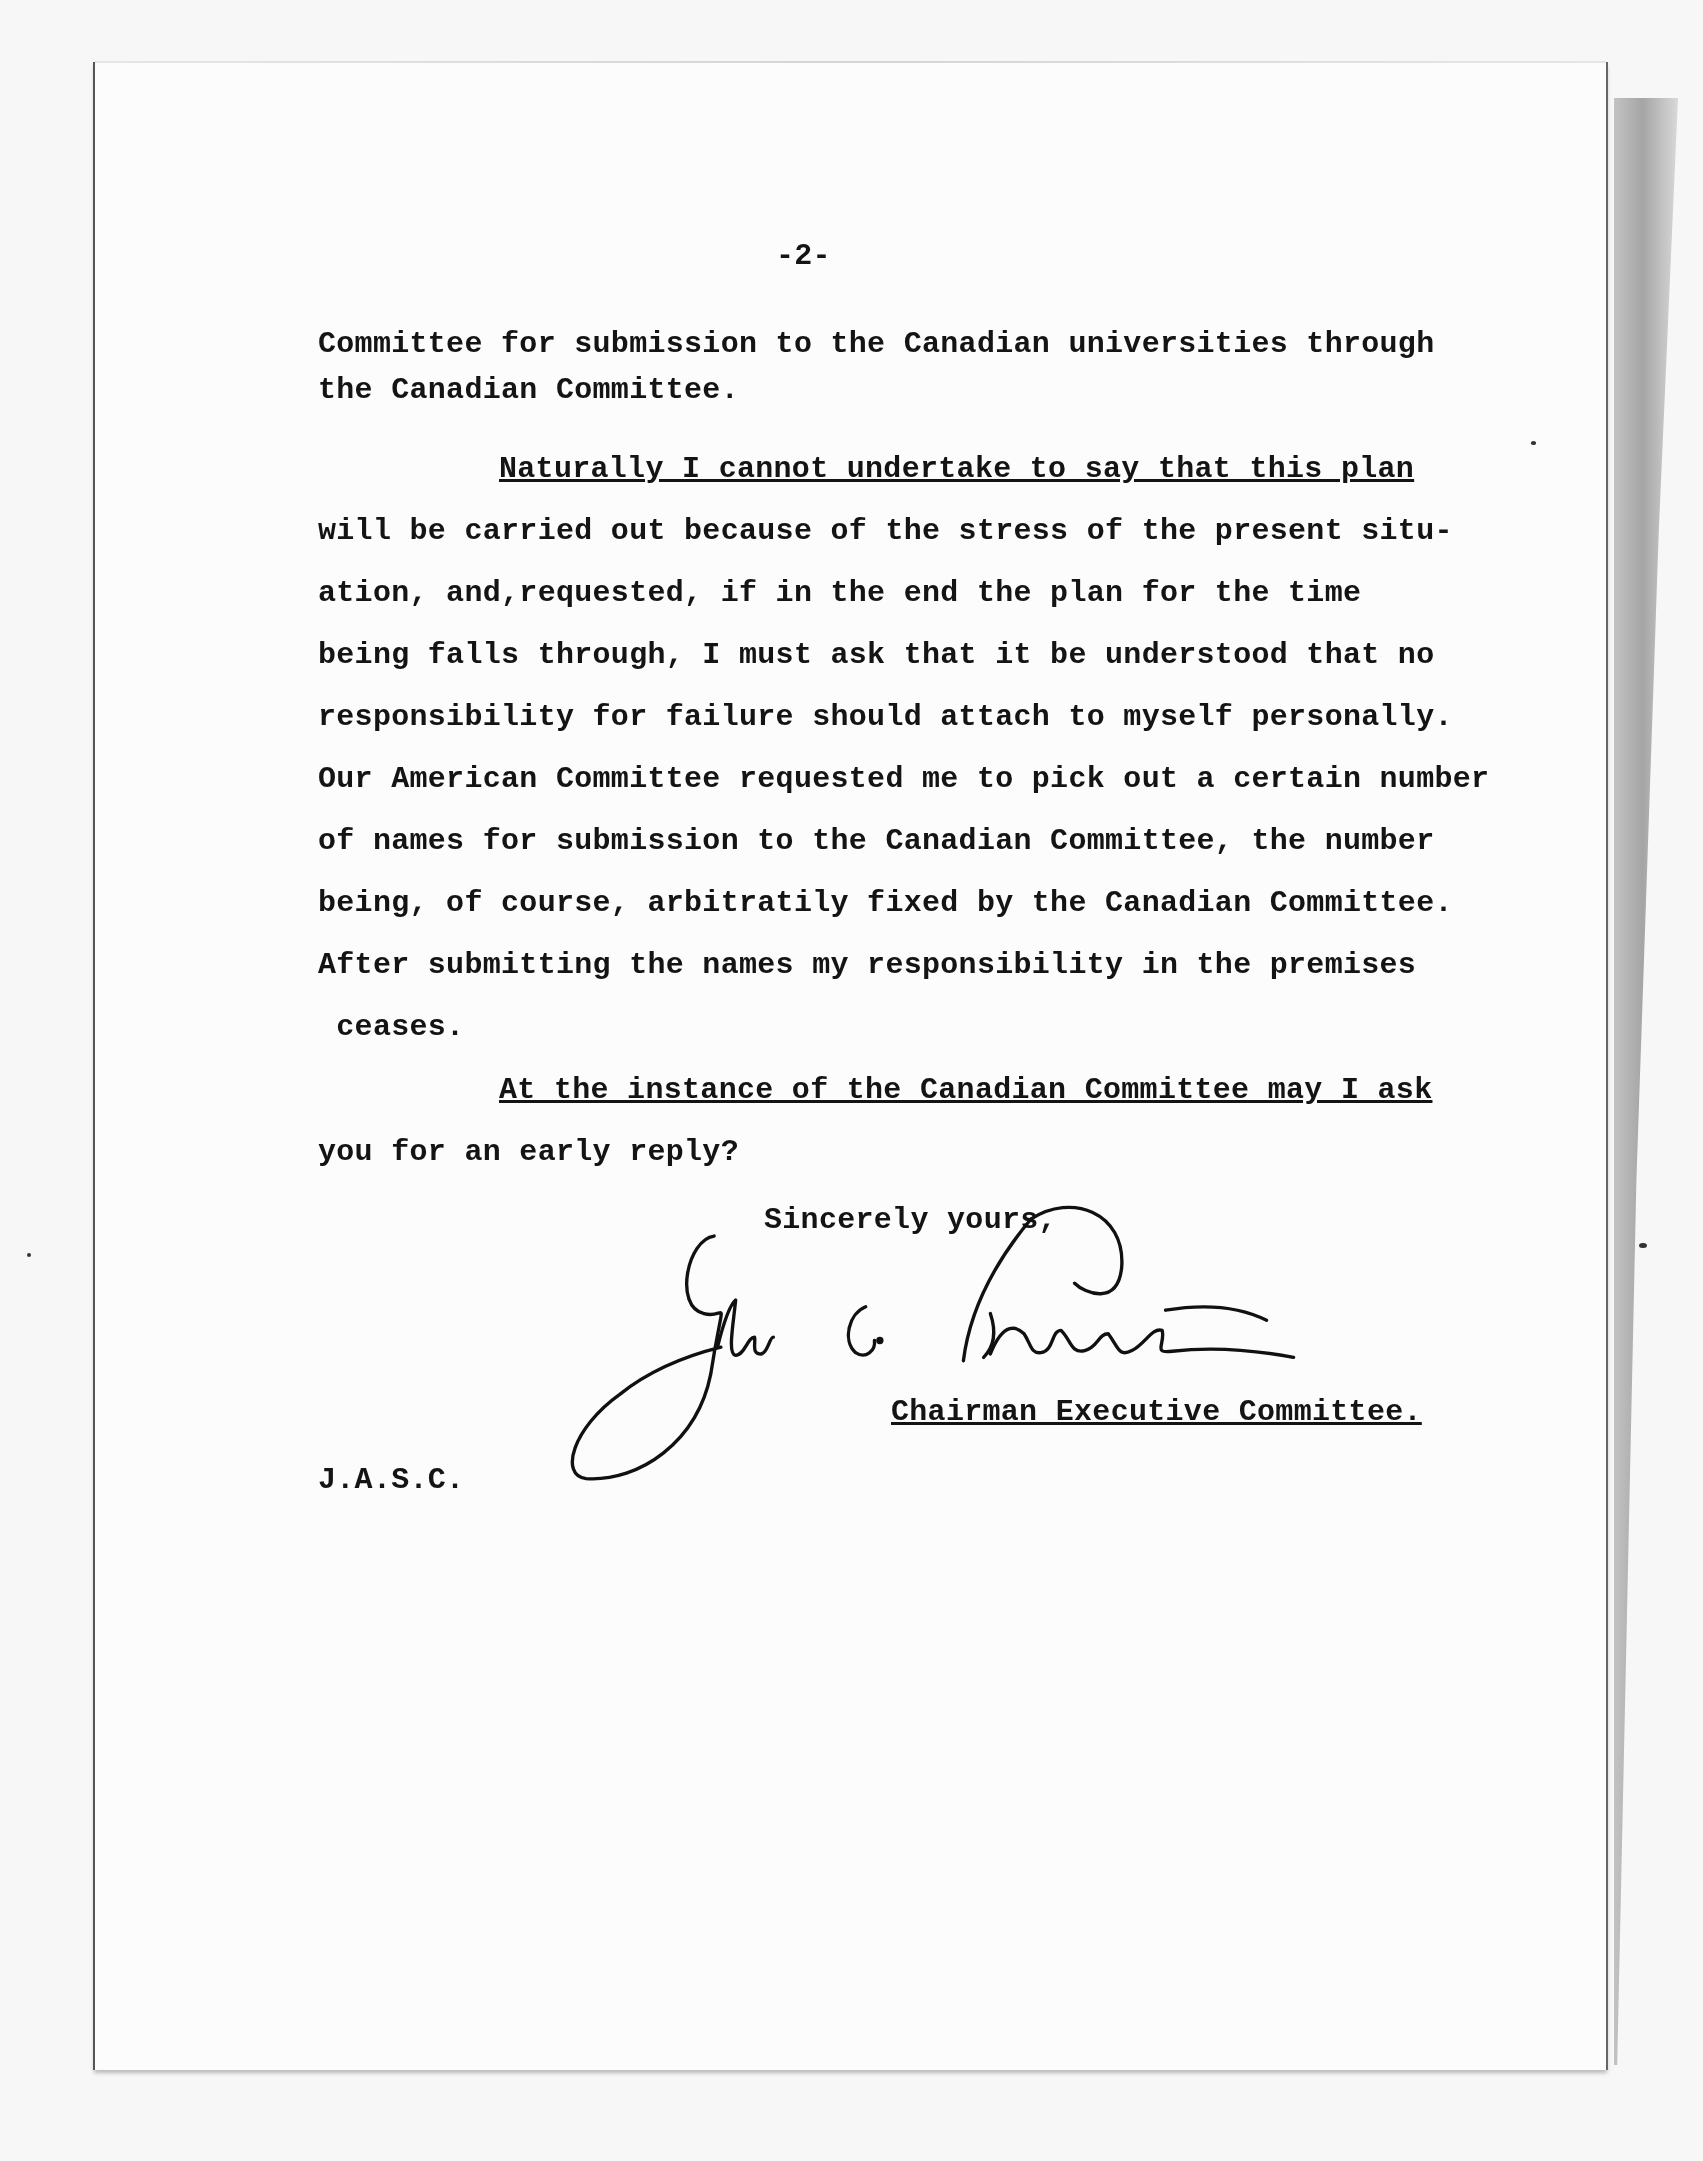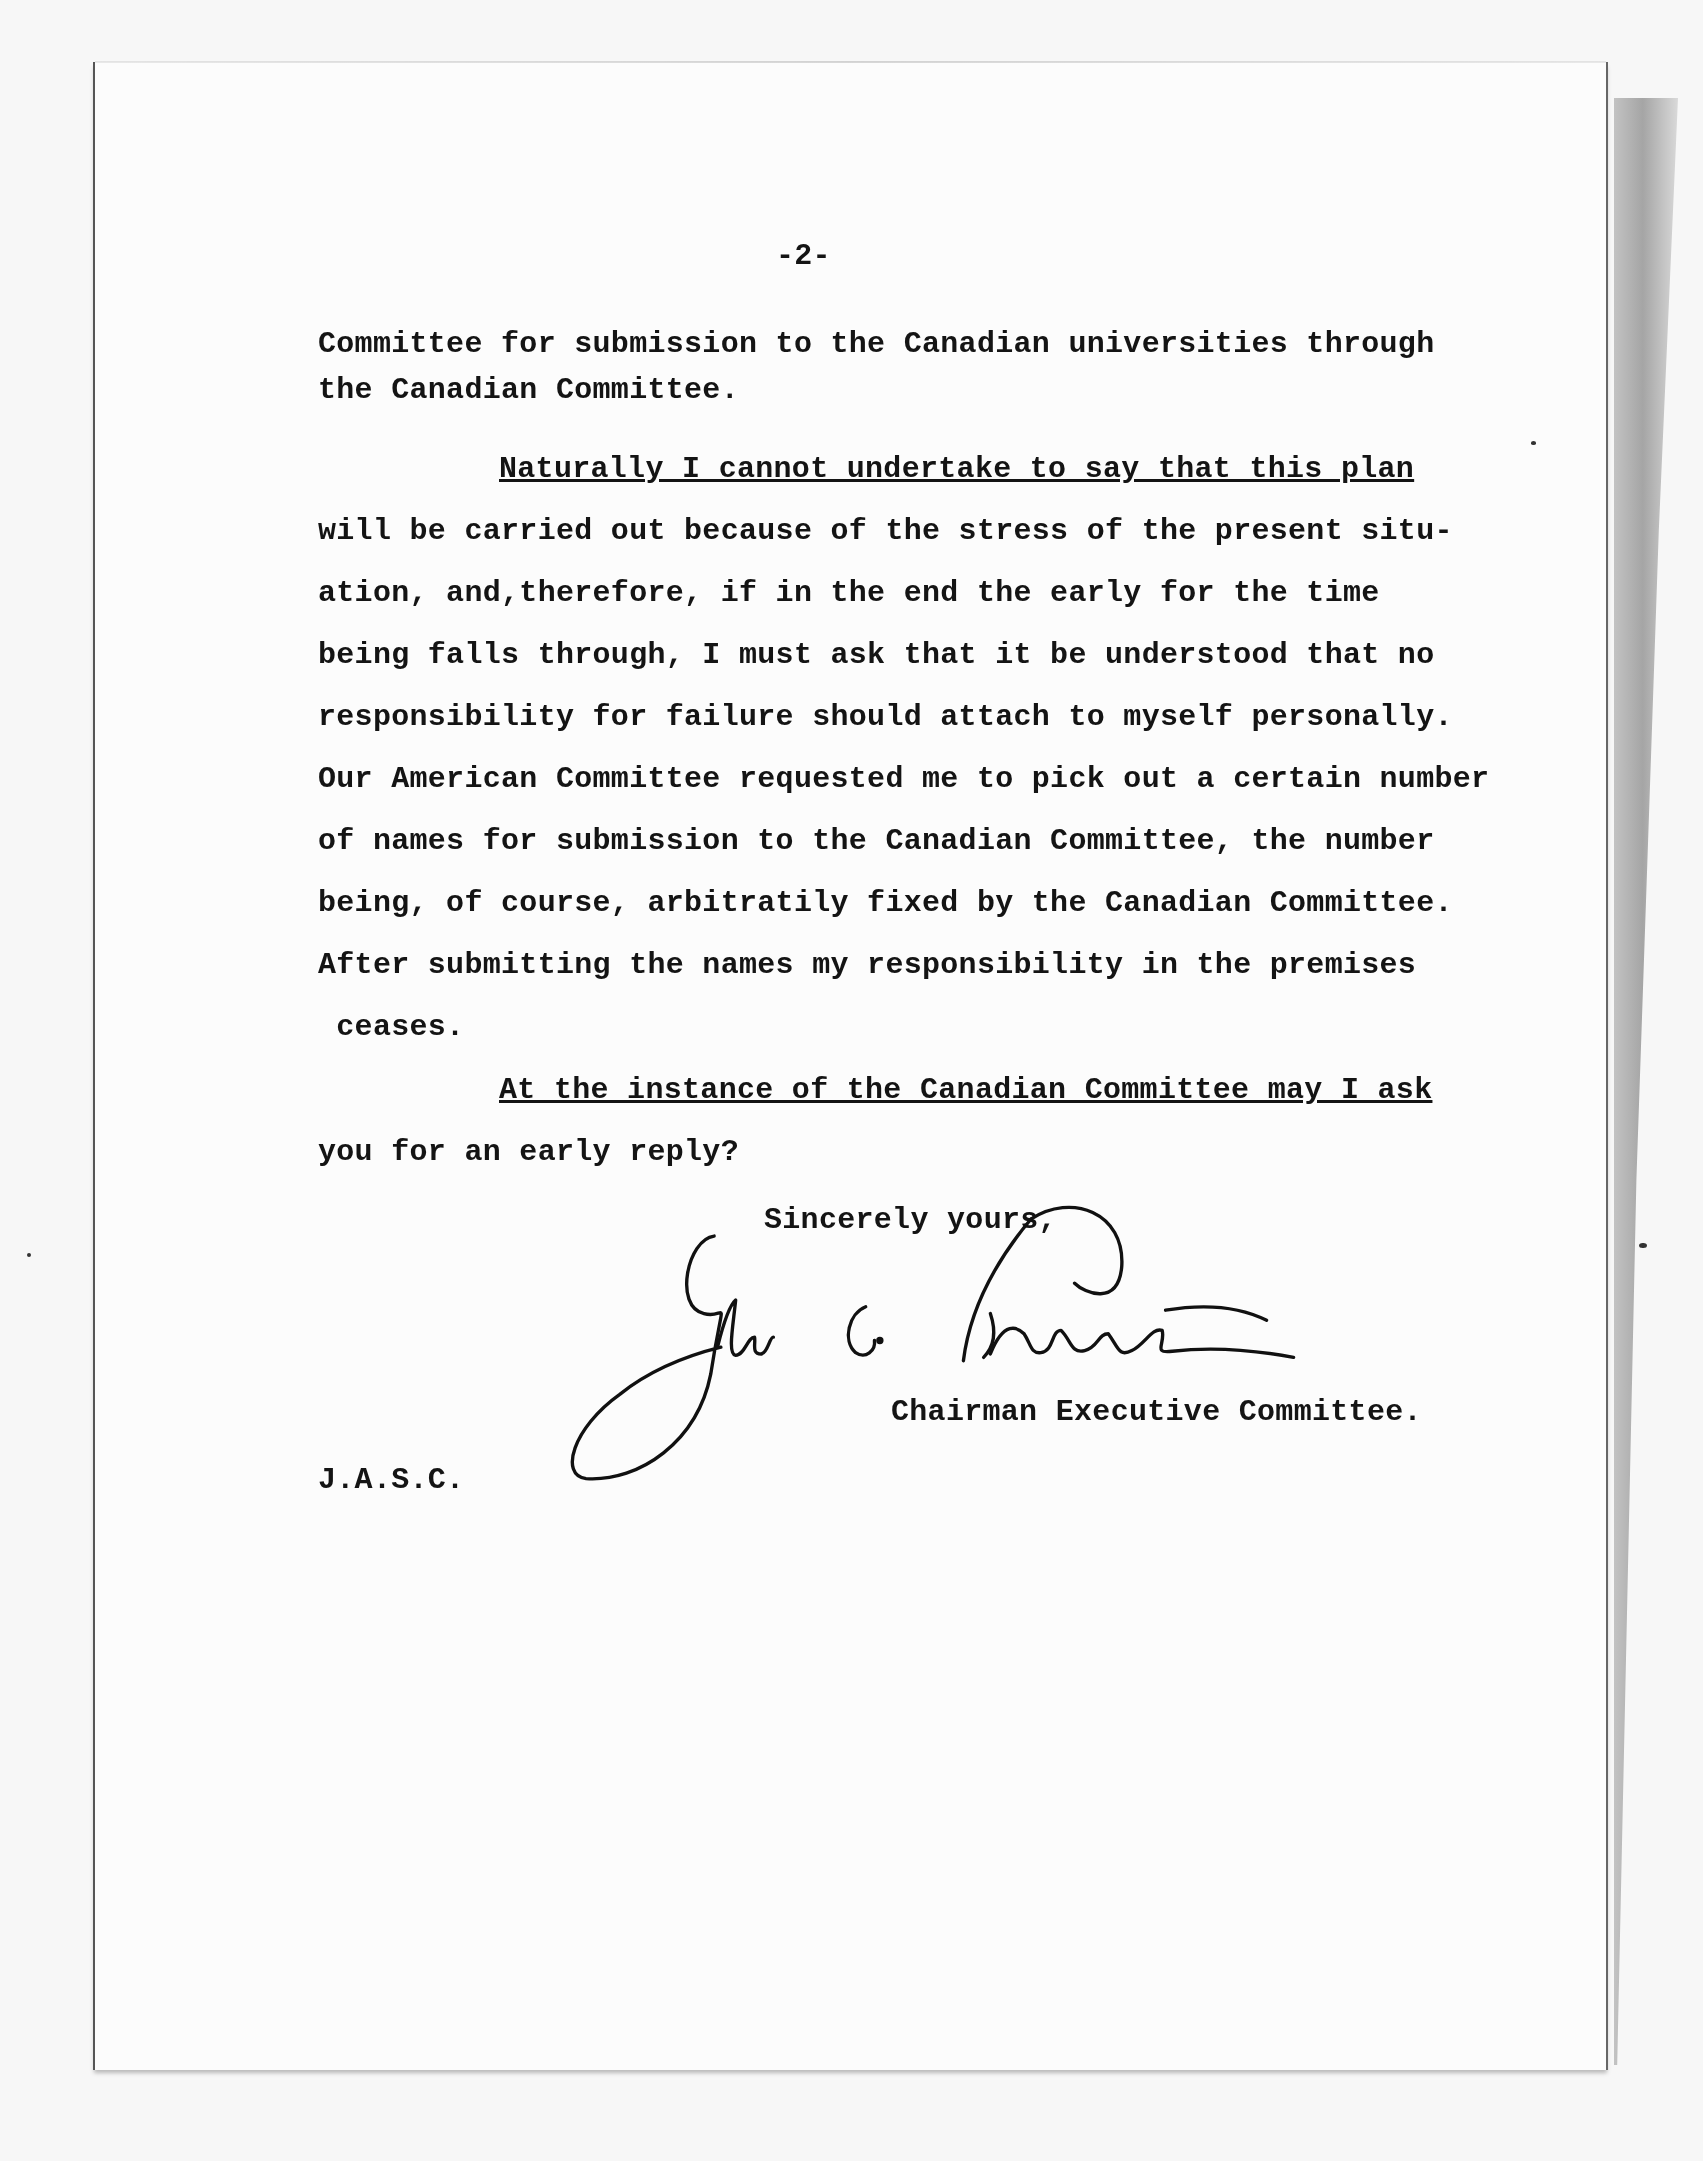--- a/index.html
+++ b/index.html
@@ -56,21 +56,21 @@
     font-size: 30px;
     letter-spacing: 0.3px;
     white-space: pre;
     color: #141414;
     line-height: 1;
   }
   .page-number { left: 776px; top: 241px; }
   .line { left: 318px; }
   .indent { left: 499px; text-decoration: underline; }
   .closing { left: 764px; }
-  .title-line { left: 891px; }
+  .title-line { left: 891px; text-decoration: underline; }
   .initials { left: 318px; }
   .signature {
     position: absolute;
     left: 559px;
     top: 1199px;
     width: 984px;
     height: 283px;
   }
   .speck {
     position: absolute;
@@ -86,21 +86,21 @@
 
 <div class="sheet"></div>
 
 <div class="typed page-number">-2-</div>
 
 <div class="typed line" style="top:329px">Committee for submission to the Canadian universities through</div>
 <div class="typed line" style="top:375px">the Canadian Committee.</div>
 
 <div class="typed indent" style="top:454px">Naturally I cannot undertake to say that this plan</div>
 <div class="typed line" style="top:516px">will be carried out because of the stress of the present situ-</div>
-<div class="typed line" style="top:578px">ation, and,therefore, if in the end the early for the time</div>
+<div class="typed line" style="top:578px">ation, and,requested, if in the end the plan for the time</div>
 <div class="typed line" style="top:640px">being falls through, I must ask that it be understood that no</div>
 <div class="typed line" style="top:702px">responsibility for failure should attach to myself personally.</div>
 <div class="typed line" style="top:764px">Our American Committee requested me to pick out a certain number</div>
 <div class="typed line" style="top:826px">of names for submission to the Canadian Committee, the number</div>
 <div class="typed line" style="top:888px">being, of course, arbitratily fixed by the Canadian Committee.</div>
 <div class="typed line" style="top:950px">After submitting the names my responsibility in the premises</div>
 <div class="typed line" style="top:1012px"> ceases.</div>
 
 <div class="typed indent" style="top:1075px">At the instance of the Canadian Committee may I ask</div>
 <div class="typed line" style="top:1137px">you for an early reply?</div>

